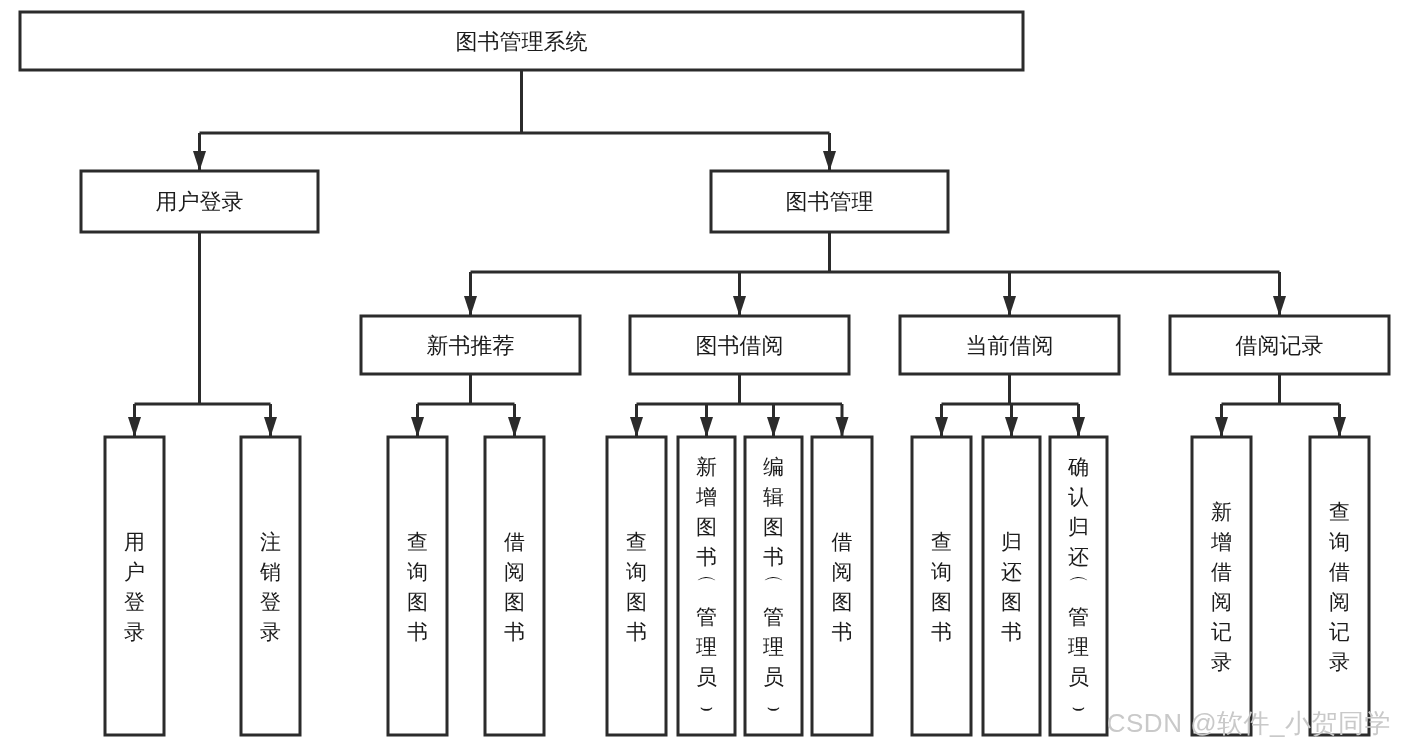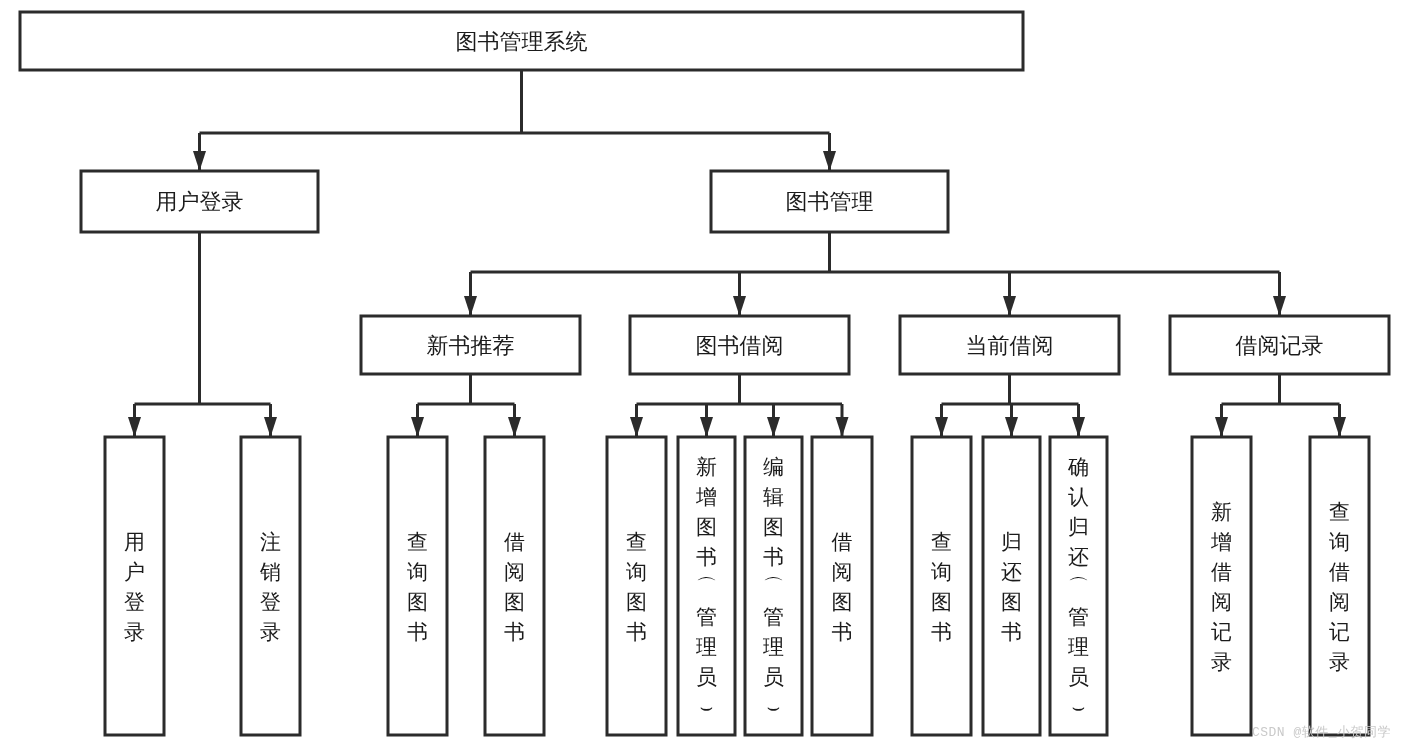--- a/index.html
+++ b/index.html
@@ -46,22 +46,22 @@
     fill: none;
   }
   .arrow-head {
     fill: #2b2b2b;
     stroke: none;
   }
   .watermark-text {
     position: absolute;
     right: 14px;
     bottom: 6px;
-    font-family: Liberation Mono, monospace;
-    font-size: 13px;
+    font-family: Liberation Sans, sans-serif;
+    font-size: 26px;
     color: #c9c9c9;
     white-space: nowrap;
     letter-spacing: 0.5px;
     pointer-events: none;
   }
 </style>
 </head>
 <body>
 
 <svg id="diagram" viewBox="0 0 1405 747">

